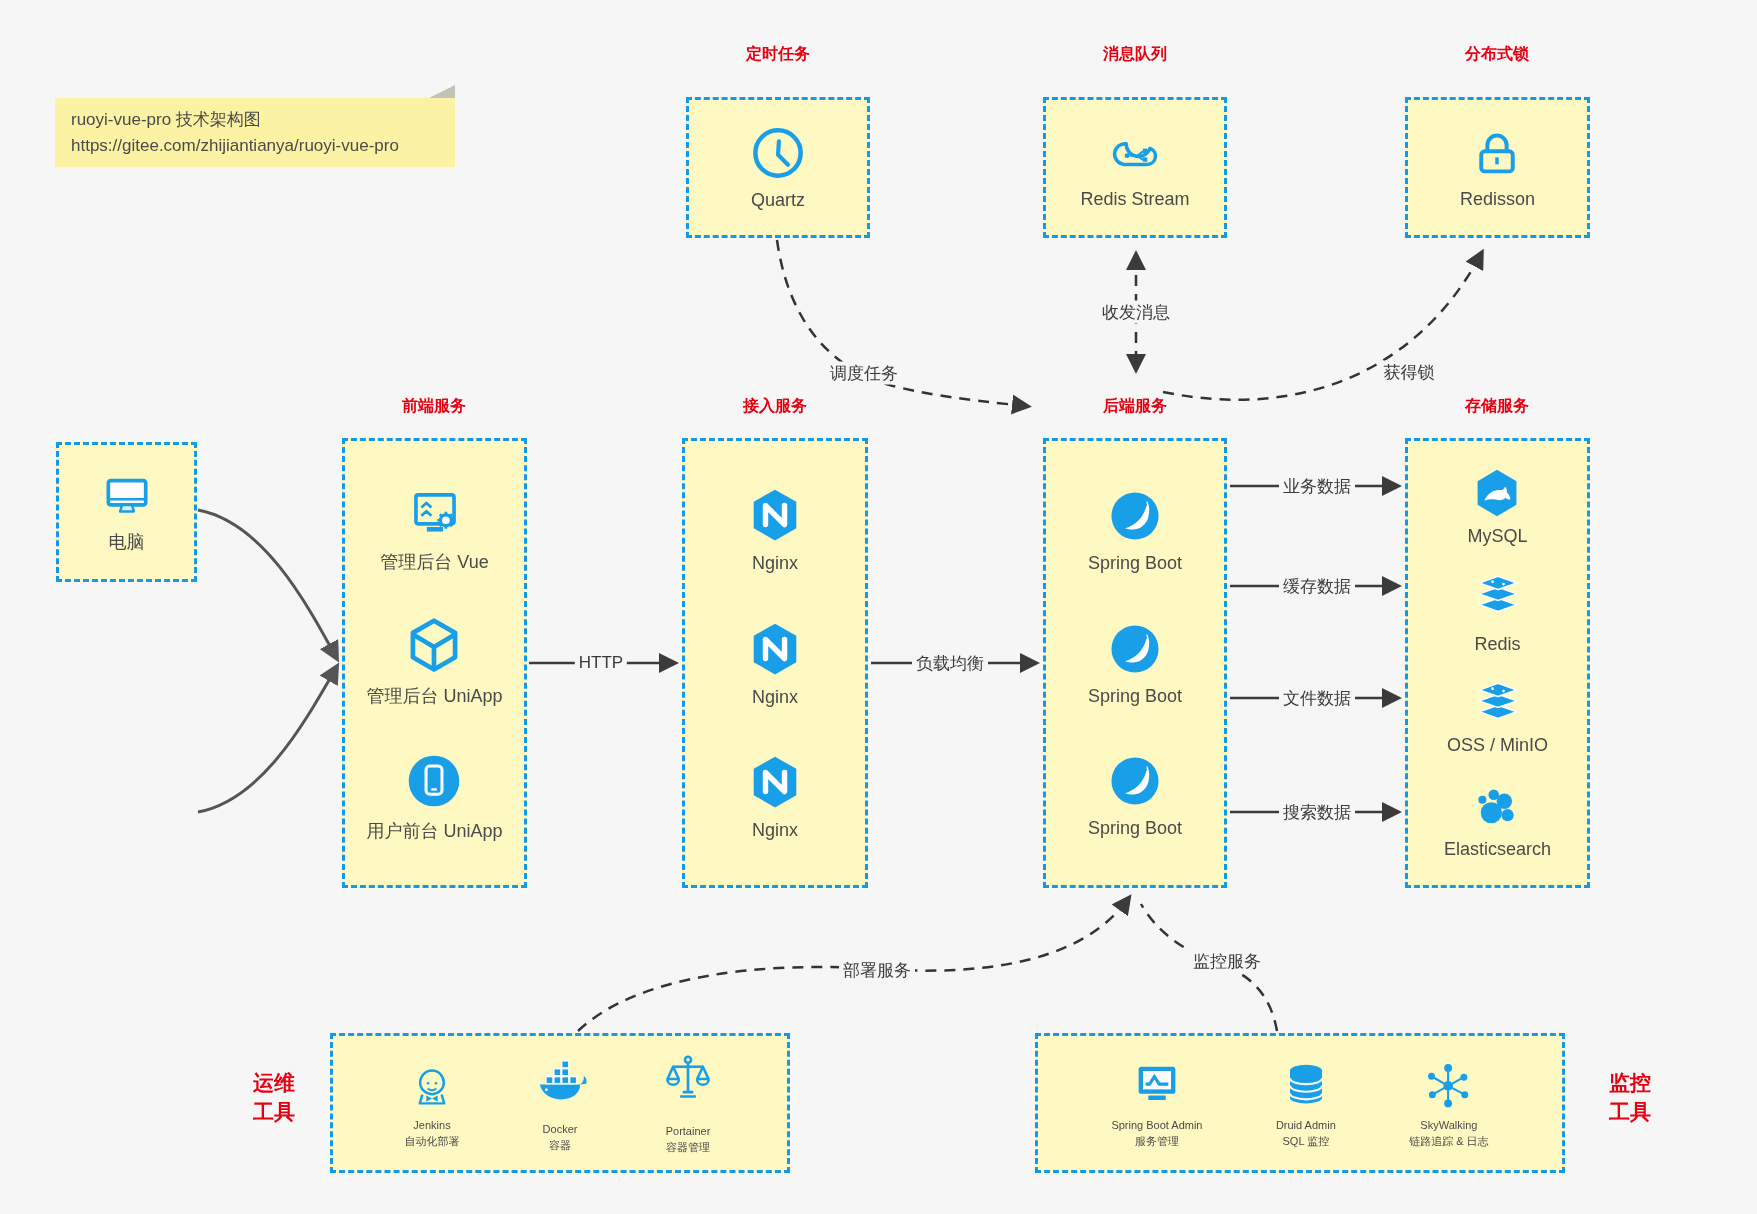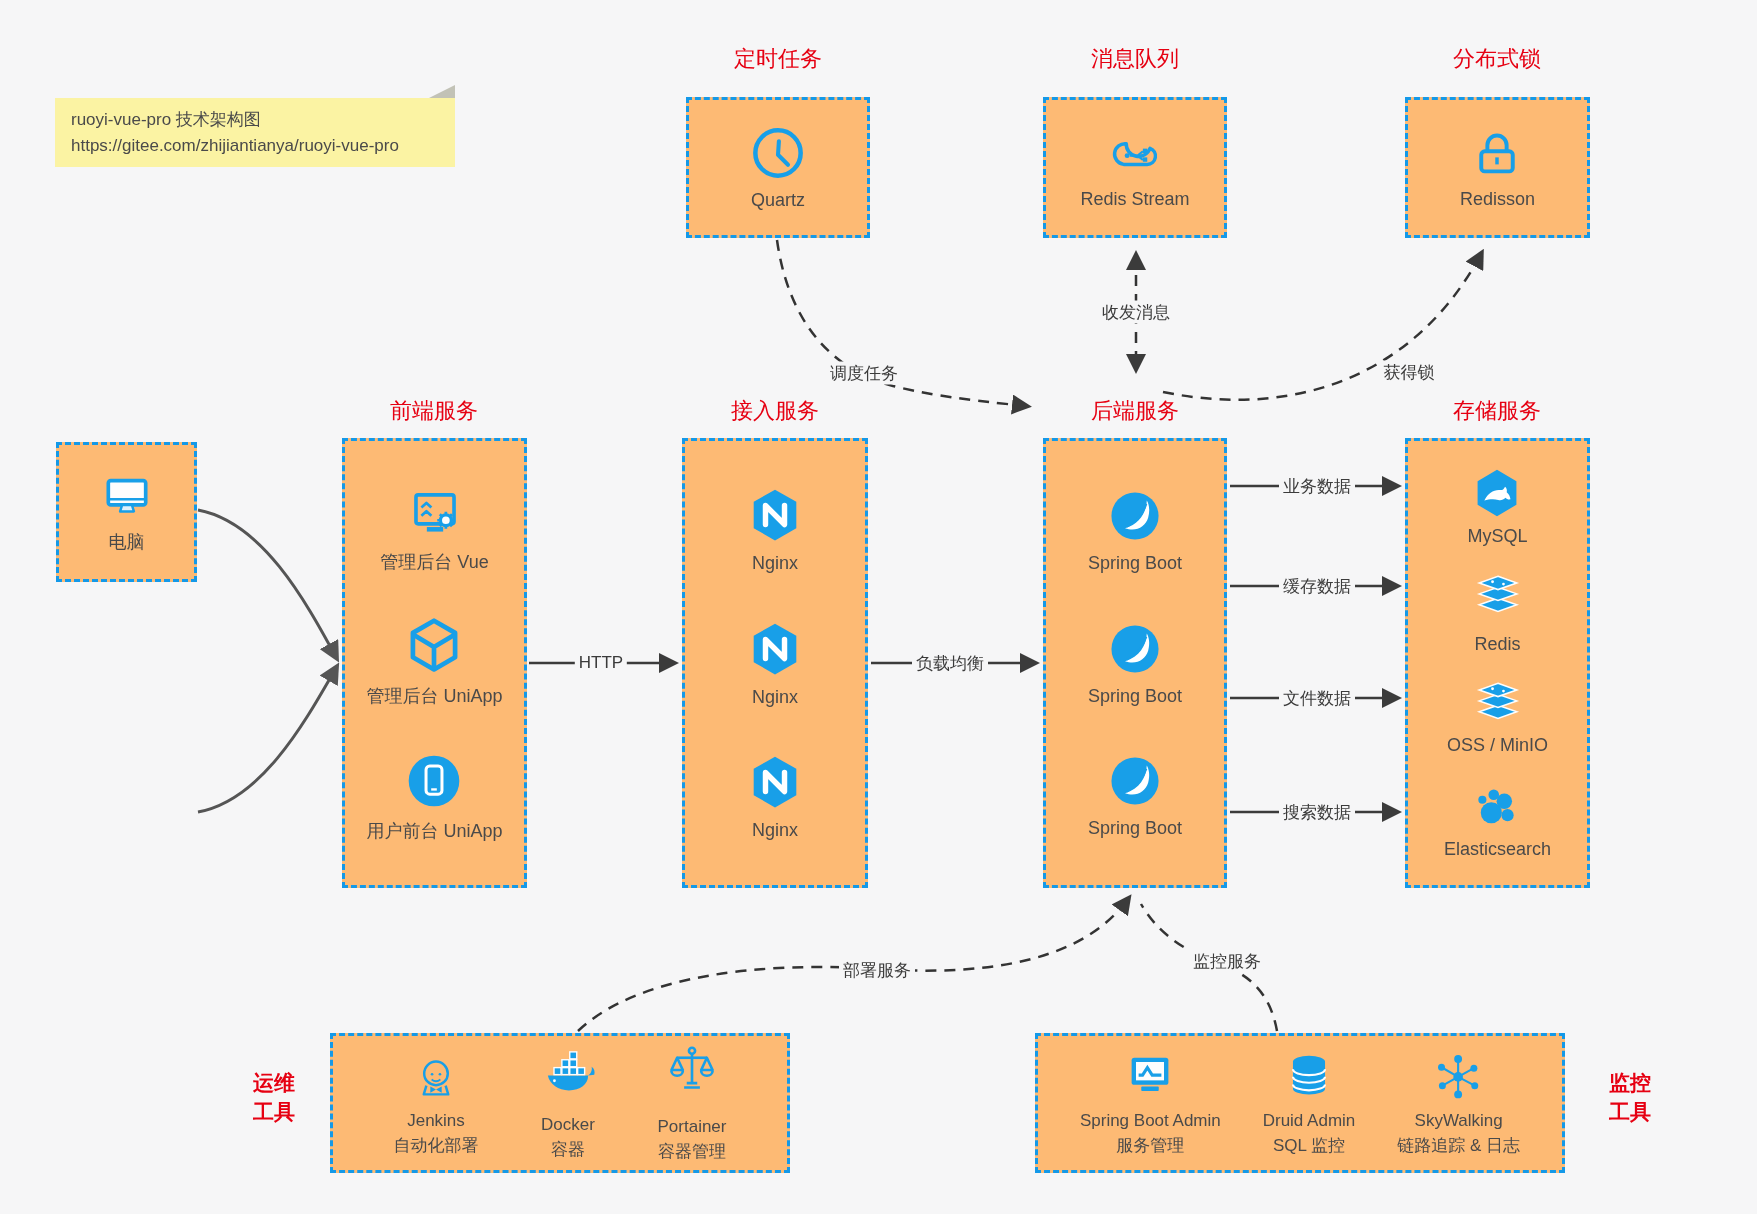--- a/index.html
+++ b/index.html
@@ -4,29 +4,29 @@
 <style>
   :root{
     --accent-blue:#1499e8; --icon-blue:#189fe8; --title-red:#e60012;
     --note-yellow:#fbf3a3; --background:#f6f6f7; --arrow-dark:#3b3b3b;
   }
   *{box-sizing:border-box}
   html,body{margin:0;padding:0;background:var(--background)}
   .stage{position:relative;width:1757px;height:1214px;background:var(--background);
          font-family:"Liberation Sans","DejaVu Sans",sans-serif;overflow:hidden}
   svg.overlay{position:absolute;left:0;top:0;z-index:1}
-  .box{position:absolute;border:3px dashed var(--accent-blue);background:#fdba74;z-index:2}
+  .box{position:absolute;border:3px dashed var(--accent-blue);background:#fef9c3;z-index:2}
   .vcol{display:flex;flex-direction:column;justify-content:space-evenly;align-items:center}
   .vcenter{display:flex;flex-direction:column;justify-content:center;align-items:center;gap:10px}
   .hrow{display:flex;flex-direction:row;justify-content:space-evenly;align-items:center}
   .node{display:flex;flex-direction:column;align-items:center;gap:8px}
   .nlabel{font-size:18px;color:#4a4a4a;white-space:nowrap}
-  .nlabel2{font-size:17px;color:#4a4a4a;text-align:center;line-height:1.5;white-space:nowrap}
+  .nlabel2{font-size:11px;color:#4a4a4a;text-align:center;line-height:1.5;white-space:nowrap}
   .rtitle{position:absolute;transform:translateX(-50%);color:var(--title-red);
-          font-size:22px;font-weight:400;white-space:nowrap;z-index:3}
+          font-size:16px;font-weight:700;white-space:nowrap;z-index:3}
   .rside{position:absolute;color:var(--title-red);font-size:21px;font-weight:700;
          text-align:center;line-height:1.4;z-index:3}
   .elabel{position:absolute;transform:translate(-50%,-50%);font-size:17px;color:#3b3b3b;
           background:var(--background);padding:0 4px;white-space:nowrap;z-index:4}
   .note{position:absolute;left:55px;top:98px;width:400px;height:69px;background:var(--note-yellow);
         z-index:2;padding:9px 16px;font-size:17px;color:#4a4a4a;line-height:1.5}
   .note .fold{position:absolute;top:-13px;right:0;width:0;height:0;
         border-left:26px solid transparent;border-bottom:13px solid #c2c2b6}
 </style>
 </head>

